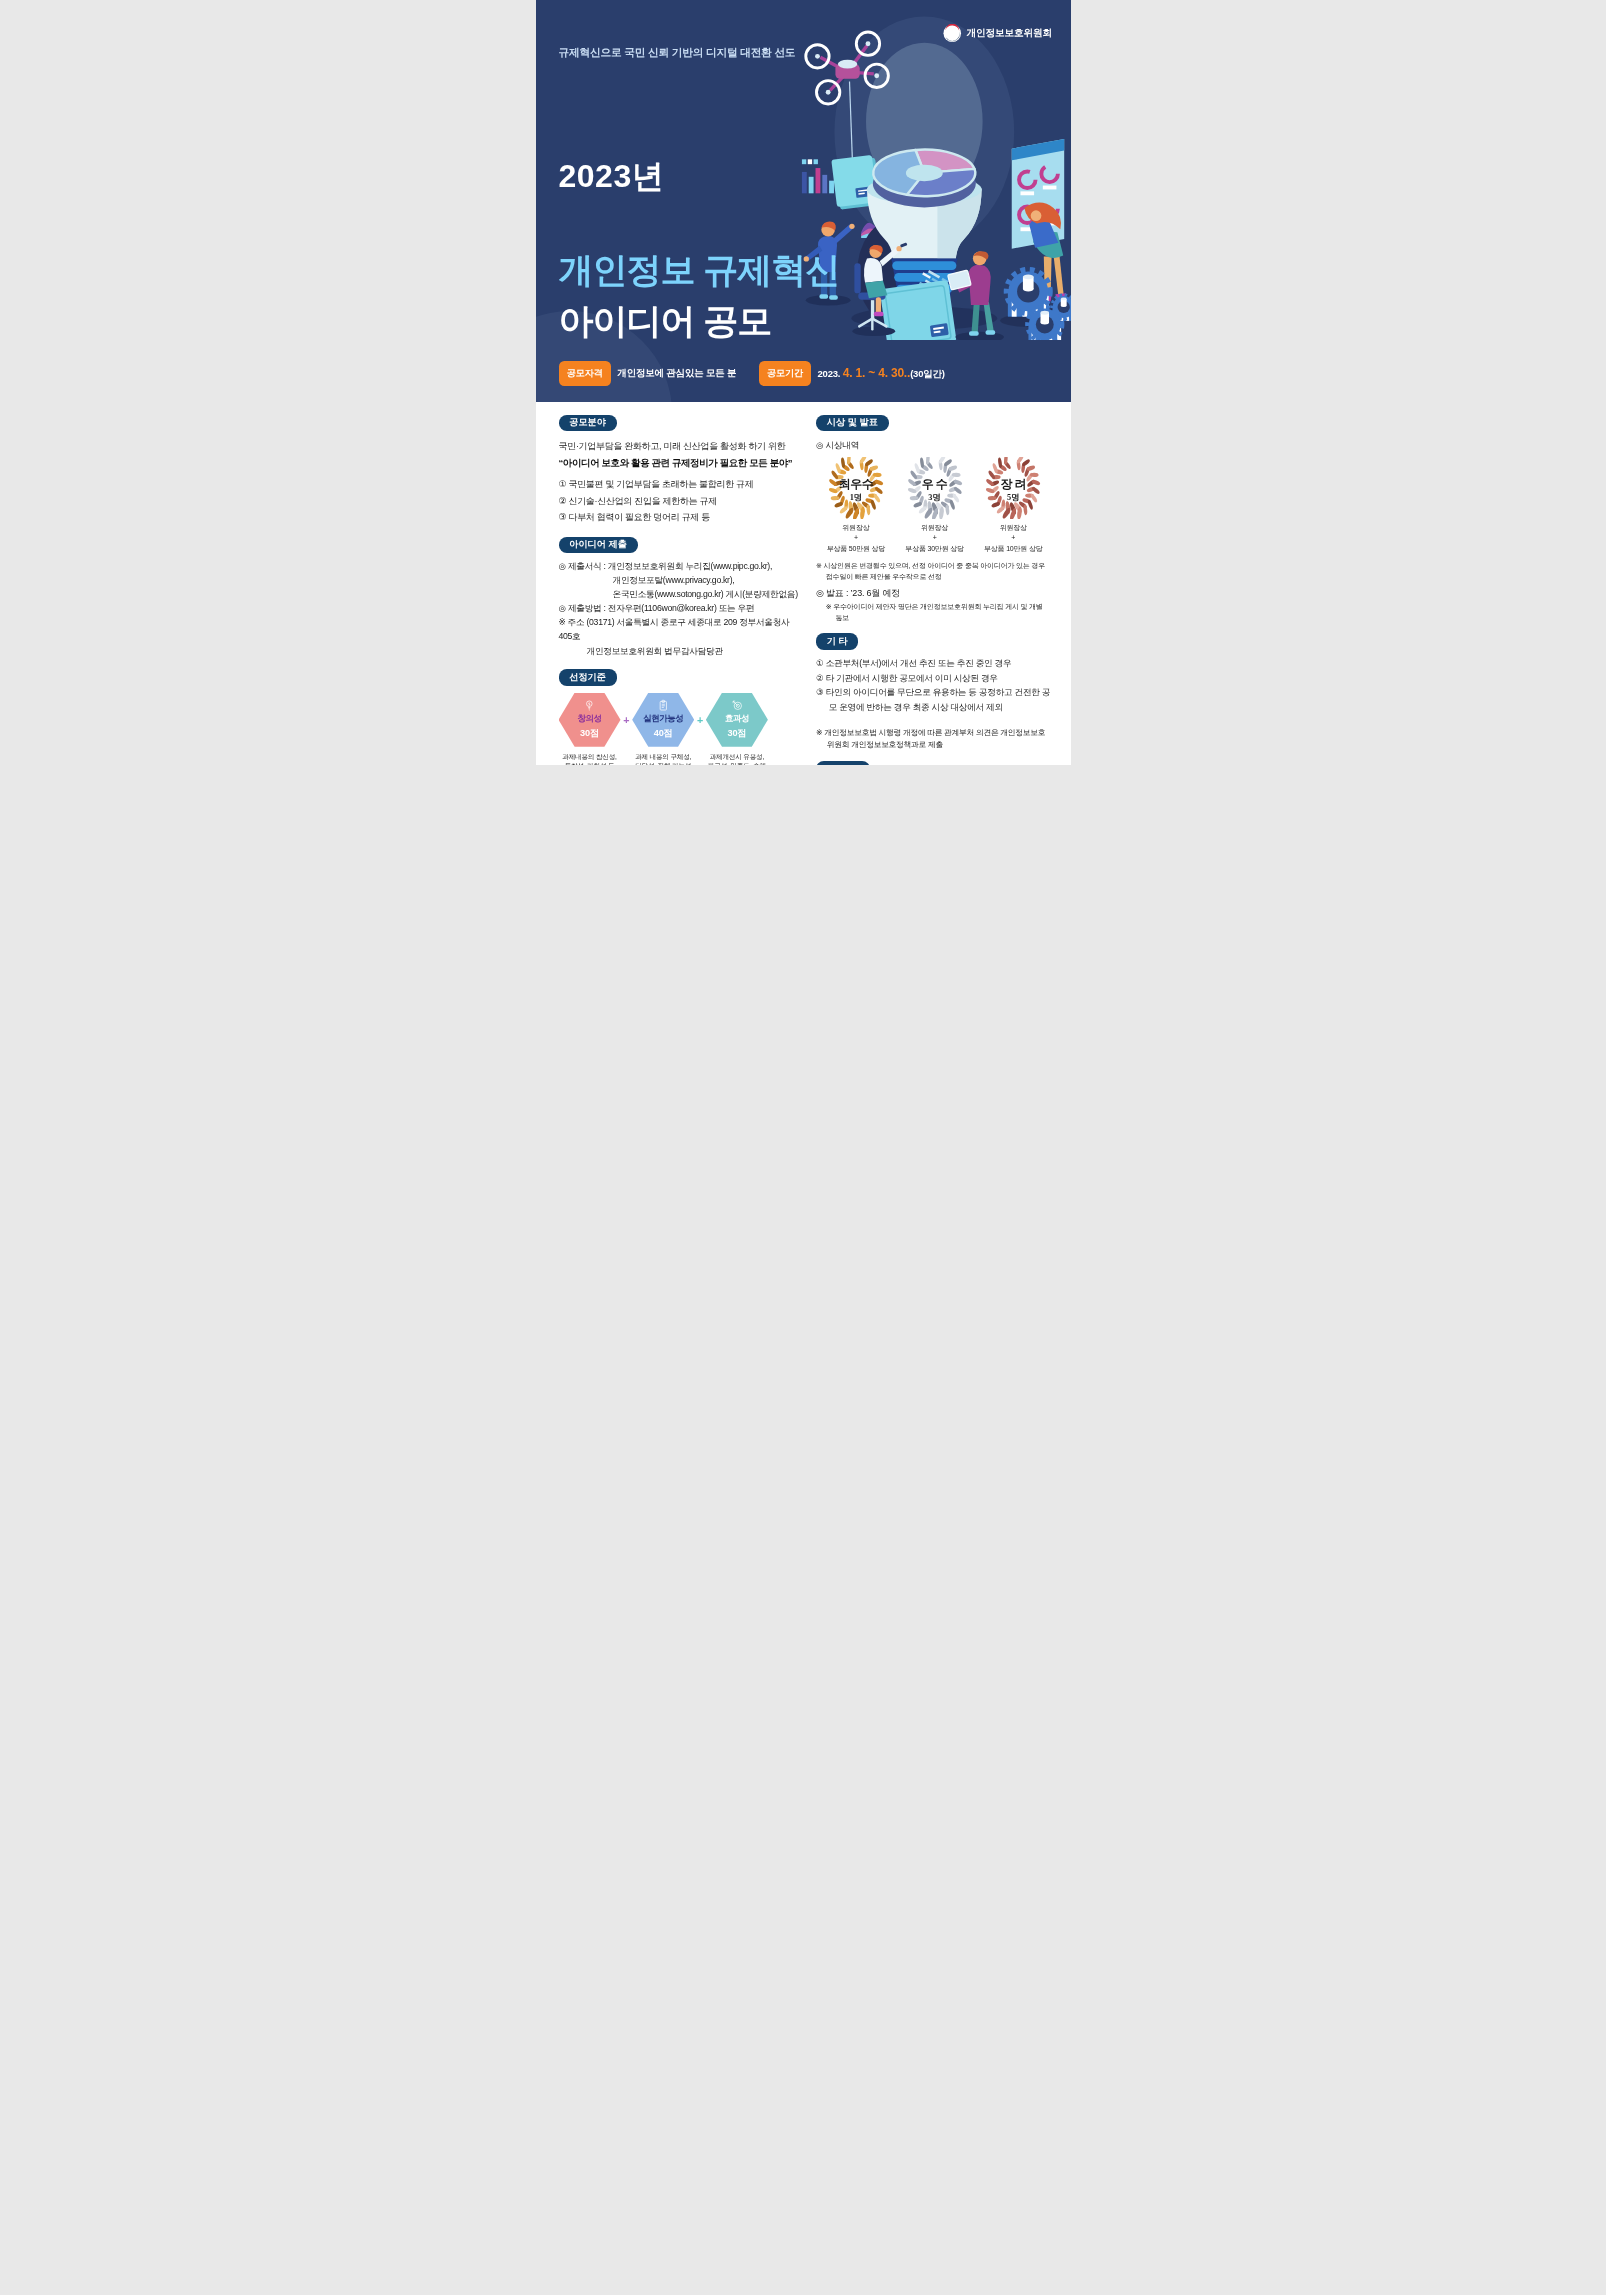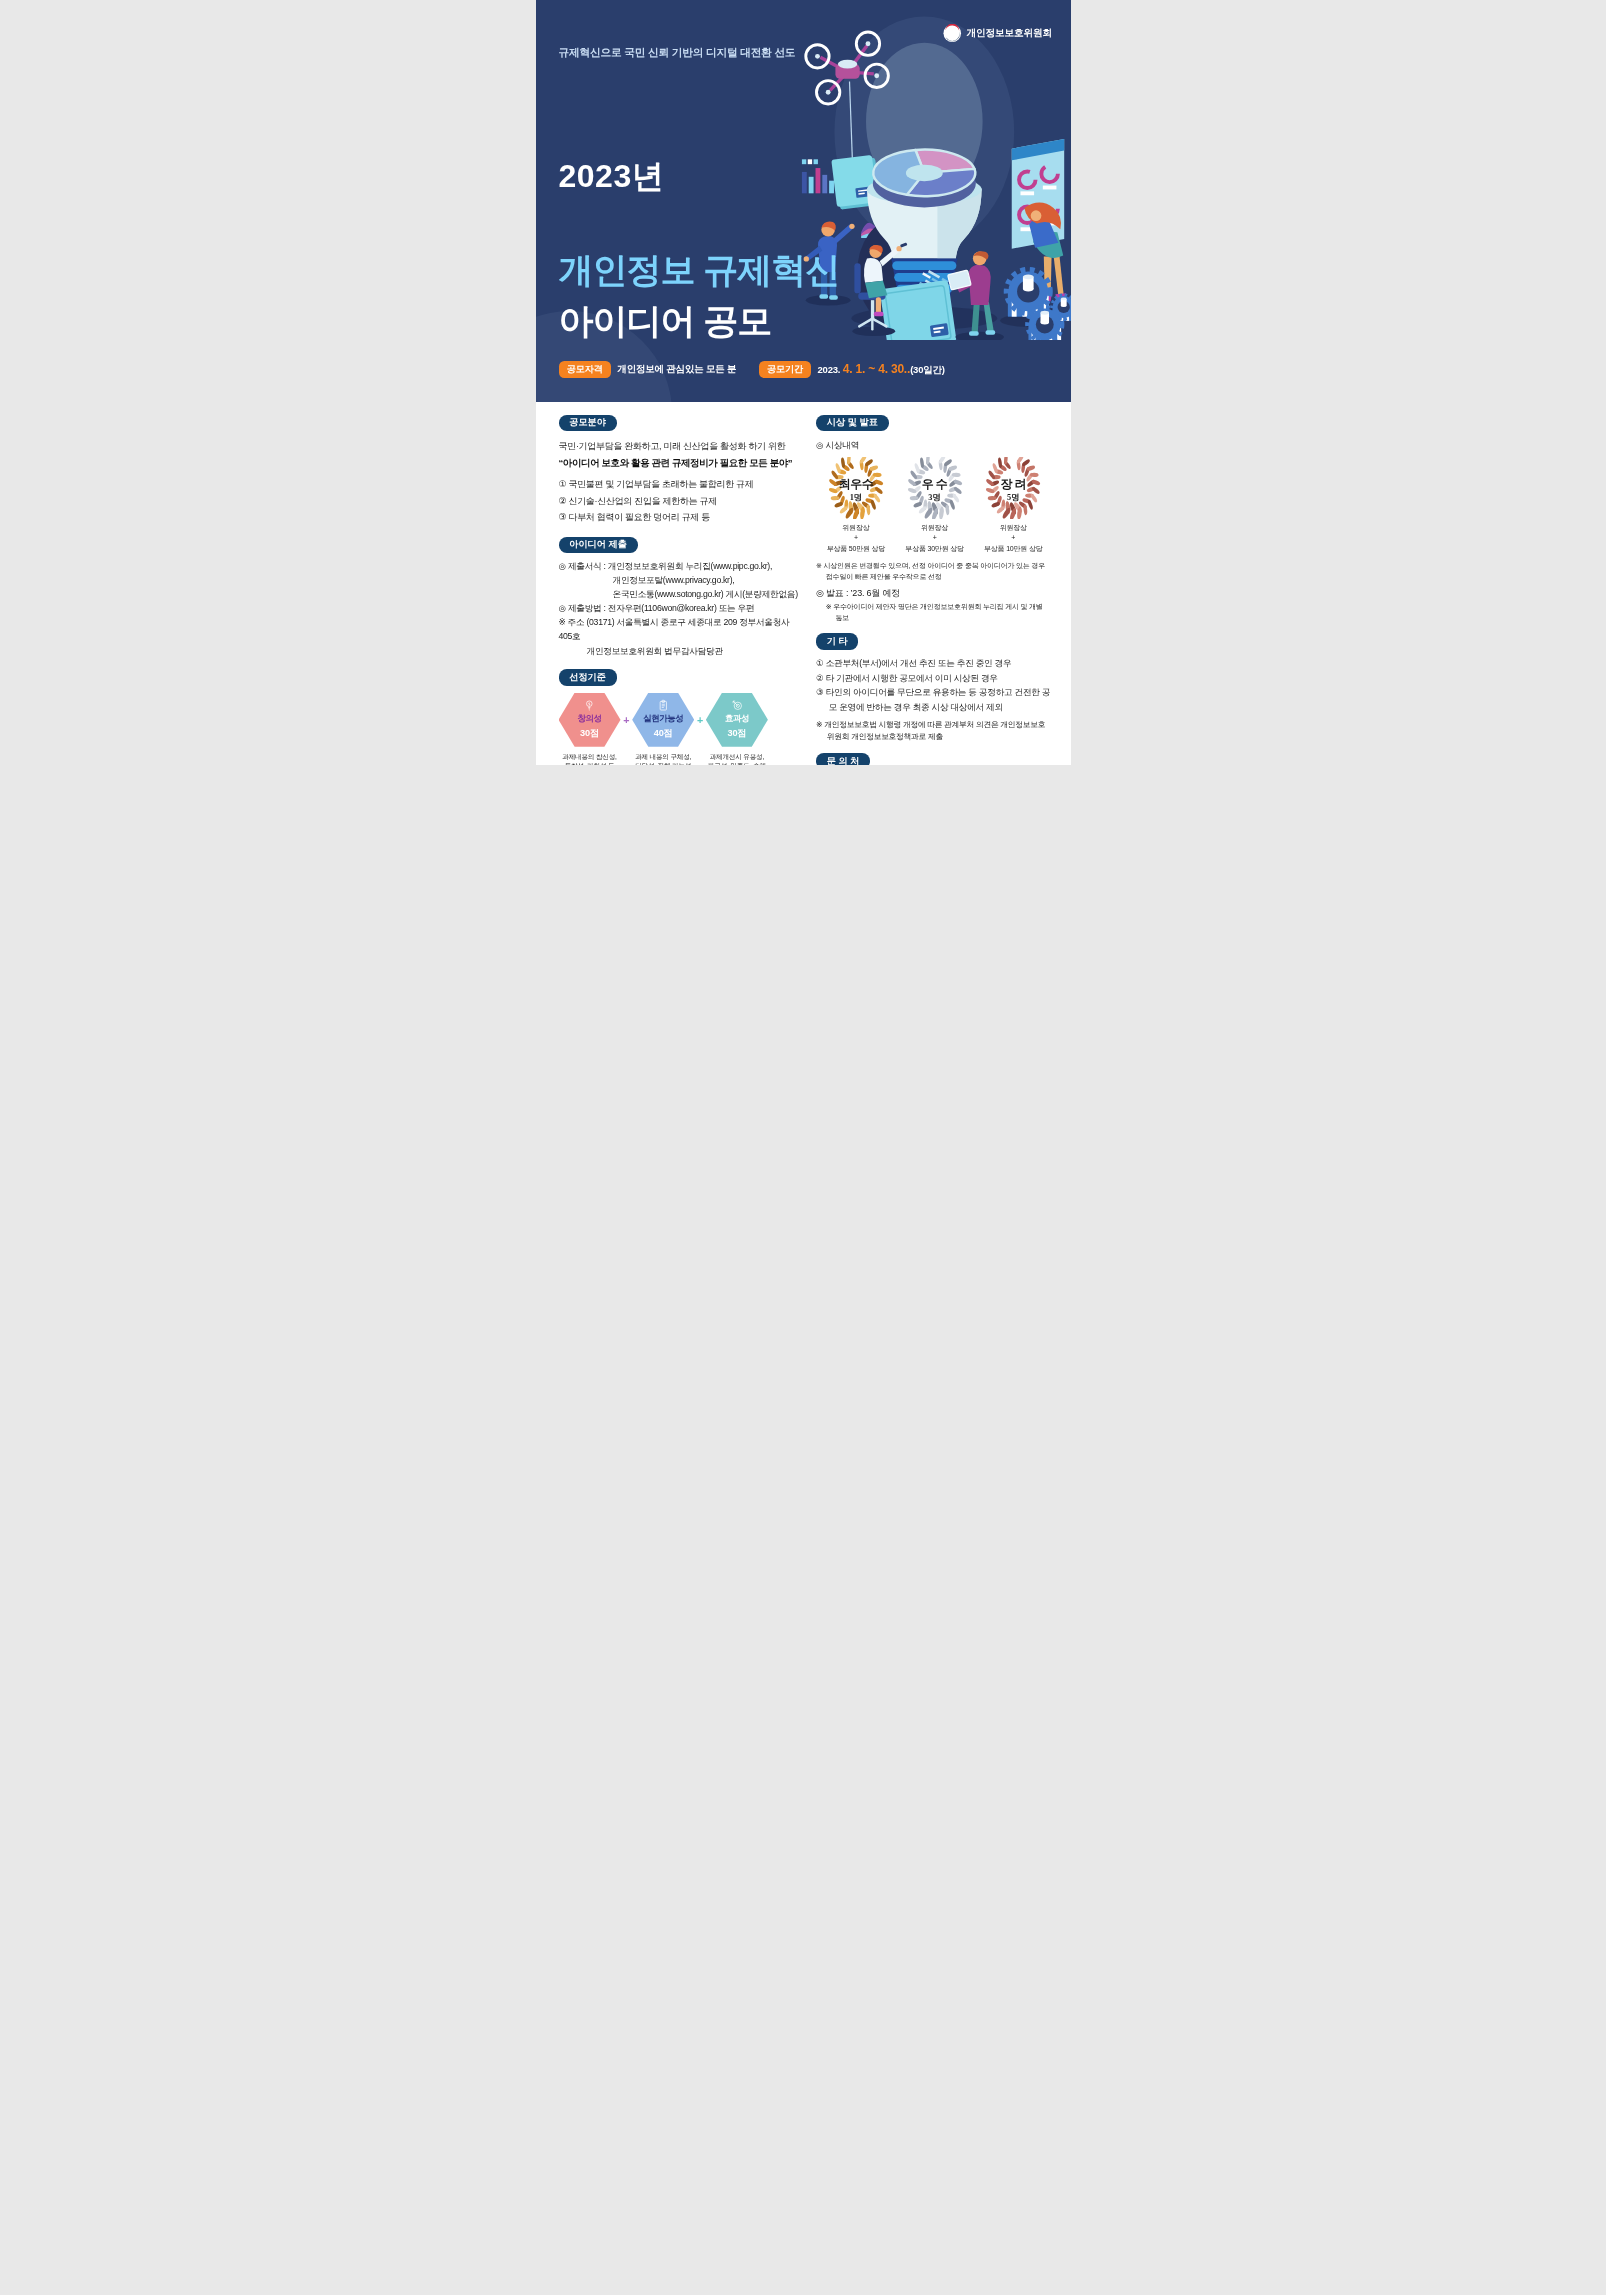--- a/index.html
+++ b/index.html
@@ -15,21 +15,21 @@
   .hero-circle{position:absolute;left:-68px;top:311px;width:204px;height:204px;border-radius:50%;
     background:rgba(190,210,240,0.07);}
   .illu{position:absolute;top:0;right:0;}
   .slogan{position:absolute;left:23px;top:46px;font-size:10.7px;font-weight:bold;color:#C8DCF2;letter-spacing:-0.2px;z-index:3;}
   .brand{position:absolute;right:18.5px;top:24px;display:flex;align-items:center;gap:4.9px;z-index:3;}
   .brand-name{color:#FFFFFF;font-size:9.7px;font-weight:bold;letter-spacing:-0.2px;}
   .title-year{position:absolute;left:23px;top:155px;color:#FFF;font-size:32px;font-weight:800;letter-spacing:0.5px;z-index:3;}
   .title-l1{position:absolute;left:23px;top:247px;color:#7dd3fc;font-size:35px;font-weight:800;letter-spacing:-1px;z-index:3;}
   .title-l2{position:absolute;left:23px;top:298px;color:#FFF;font-size:35px;font-weight:800;letter-spacing:-1px;z-index:3;}
   .meta-row{position:absolute;left:23px;right:14.6px;top:361px;display:flex;align-items:center;z-index:4;}
-  .pill{display:inline-flex;align-items:center;justify-content:center;height:17px;padding:0 8.3px;
+  .pill{display:inline-flex;align-items:center;justify-content:center;height:25px;padding:0 8.3px;
     border-radius:5.3px;background:#F5821F;color:#FFF;font-size:9.2px;font-weight:bold;letter-spacing:-0.2px;flex:none;}
   .meta-val{color:#FFF;font-size:9.5px;font-weight:bold;margin-left:6.3px;letter-spacing:-0.2px;white-space:nowrap;}
   .meta-gap{width:22.4px;flex:none;}
   .hl{color:#F5821F;font-size:12px;font-weight:bold;margin-top:8px;}
   
   .content{position:absolute;top:402px;left:0;right:0;bottom:0;background:#FFF;
     display:flex;padding:12.6px 19.4px 0 23px;gap:13.6px;}
   .col-l{width:244px;flex:none;}
   .col-r{flex:1;min-width:0;}
   .badge{display:inline-flex;align-items:center;height:16.5px;padding:0 10.7px;border-radius:7.8px;
@@ -60,21 +60,21 @@
   .wreath-wrap{position:relative;width:56px;height:62px;margin:0 auto;}
   .grade{position:absolute;top:19.4px;left:0;right:0;text-align:center;
     font-family:"Liberation Serif","DejaVu Serif",serif;font-size:12px;font-weight:bold;color:#1A1A1A;letter-spacing:-0.5px;}
   .count{position:absolute;top:35px;left:0;right:0;text-align:center;
     font-family:"Liberation Serif","DejaVu Serif",serif;font-size:8.3px;font-weight:bold;color:#1A1A1A;}
   .prize{margin-top:3.9px;font-size:7px;color:#222;line-height:1.5;letter-spacing:-0.2px;}
   .note{font-size:7px;color:#1B1B1B;line-height:1.5;letter-spacing:-0.2px;padding-left:9.7px;text-indent:-9.7px;}
   .announce{font-size:9px;color:#1B1B1B;font-weight:normal;letter-spacing:-0.2px;}
   .note-ind{font-size:7px;color:#1B1B1B;line-height:1.5;letter-spacing:-0.2px;padding-left:19.4px;text-indent:-9.7px;}
   .etc-list div{font-size:8.7px;color:#1B1B1B;line-height:1.66;letter-spacing:-0.3px;padding-left:12.6px;text-indent:-12.6px;}
-  .etc-note{margin-top:5px;font-size:7.8px;color:#1B1B1B;line-height:1.55;letter-spacing:-0.3px;padding-left:10.7px;text-indent:-10.7px;}
+  .etc-note{margin-top:13px;font-size:7.8px;color:#1B1B1B;line-height:1.55;letter-spacing:-0.3px;padding-left:10.7px;text-indent:-10.7px;}
 </style>
 </head>
 <body>
 
 <div class="poster">
 
   <header class="hero">
     <div class="hero-circle"></div>
 
     <svg class="illu" width="272" height="340" viewBox="0 0 560 700">

